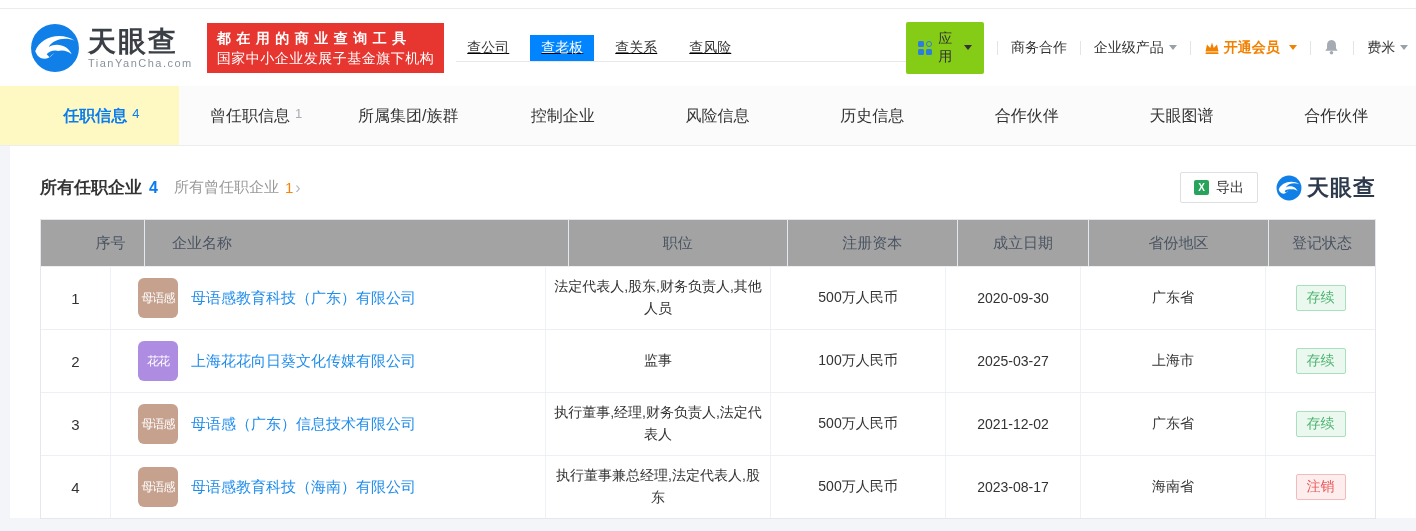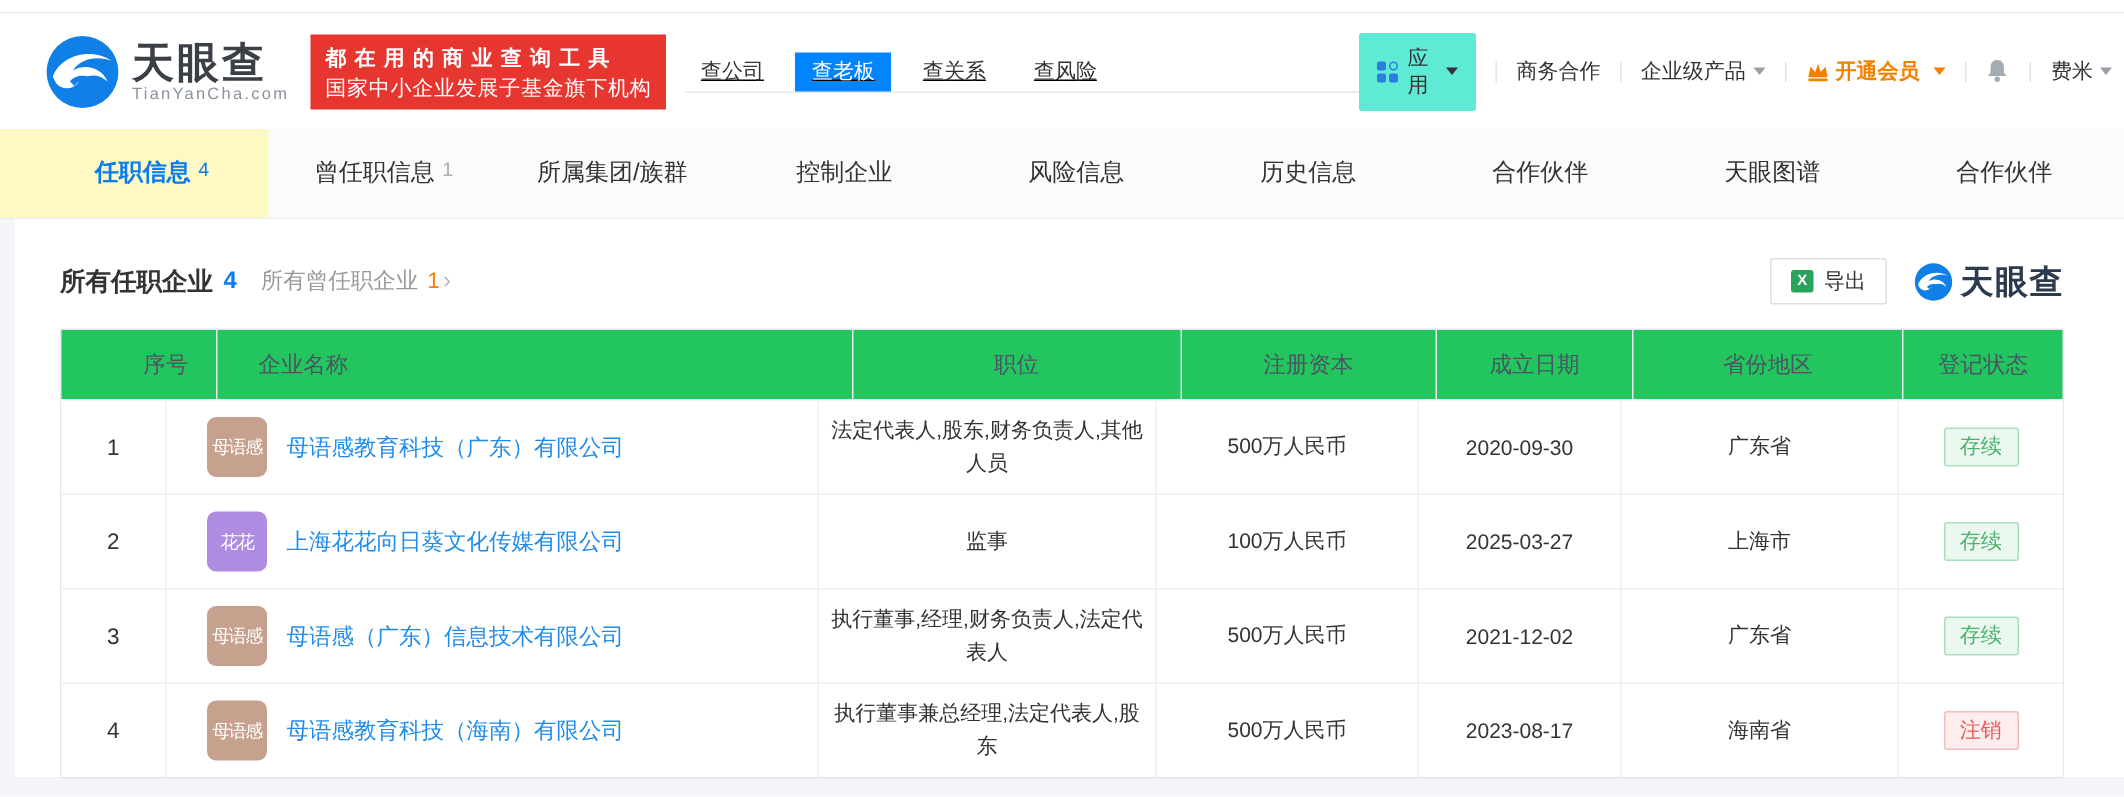--- a/index.html
+++ b/index.html
@@ -26,21 +26,21 @@
   .search-box { position:relative; width:368px; }
   .search-input { width:368px; height:34px; border:1px solid #ccd0d6; border-right:none; outline:none;
                   font-size:14px; color:#333; padding:0 30px 0 11px; font-family:inherit; }
   .clear-icon { position:absolute; right:8px; top:9px; width:16px; height:16px; border-radius:50%;
                 background:#c9ccd2; color:#fff; font-size:11px; line-height:16px; text-align:center; cursor:pointer; }
   .search-btn { width:80px; height:34px; background:#0084ff; color:#fff; border:none; font-size:15px;
                 cursor:pointer; font-family:inherit; }
 
   .hnav { margin-left:auto; display:flex; align-items:center; gap:13px; }
   .vsep { width:1px; height:14px; background:#e2e4e8; }
-  .apps-chip { display:flex; align-items:center; gap:6px; background:#5eead4; padding:8px 12px; border-radius:2px;
+  .apps-chip { display:flex; align-items:center; gap:6px; background:#84cc16; padding:8px 12px; border-radius:2px;
                font-size:14px; color:#333; cursor:pointer; }
   .grid-icon { display:inline-grid; grid-template-columns:6px 6px; grid-template-rows:6px 6px; gap:2px; }
   .grid-icon i { background:#2b7de0; border-radius:1.5px; }
   .grid-icon i.o { background:transparent; border:1.5px solid #2b7de0; border-radius:50%; }
   .hlink { display:flex; align-items:center; font-size:14px; color:#333; cursor:pointer; text-decoration:none; white-space:nowrap; }
   .hlink.vip { color:#f28100; font-weight:bold; gap:4px; }
   .caret { width:0; height:0; border-left:4px solid transparent; border-right:4px solid transparent;
            border-top:5px solid currentColor; display:inline-block; margin-left:5px; }
   .caret.gray { color:#9aa0a8; }
   .bell { cursor:pointer; display:flex; align-items:center; }
@@ -65,21 +65,21 @@
   .export-btn { display:flex; align-items:center; gap:7px; background:#fff; border:1px solid #dcdfe3; border-radius:2px;
                 height:31px; padding:0 13px; font-size:14px; color:#333; cursor:pointer; font-family:inherit; }
   .xls-icon { width:15px; height:15px; background:#28a35b; border-radius:2px; color:#fff; font-size:10px; font-weight:bold;
               line-height:15px; text-align:center; }
   .wm-logo { display:flex; align-items:center; gap:5px; }
   .wm-logo svg { width:26px; height:26px; }
   .wm-logo span { font-size:22px; font-weight:bold; color:#2d3a4e; letter-spacing:1px; }
 
   
   .table { margin-top:16px; border:1px solid #e4e8ee; }
-  .thead { display:flex; background:#22c55e; height:46px; align-items:center;padding-left:36px; }
+  .thead { display:flex; background:#a3a3a3; height:46px; align-items:center;padding-left:36px; }
   .th { font-size:15px; color:#4a5462; text-align:center; border-right:1px solid #e2e9f1; height:100%;
         display:flex; align-items:center; justify-content:center; }
   .th:last-child { border-right:none; }
   .trow { display:flex; border-top:1px solid #eceff3; height:63px; background:#fff; }
   .td { display:flex; align-items:center; justify-content:center; text-align:center; font-size:14px; color:#333;
         border-right:1px solid #eef1f5; padding:0 6px; }
   .td:last-child { border-right:none; }
   .c0 { width:70px; }
   .c1 { width:435px; justify-content:flex-start; text-align:left; padding-left:27px; }
   .c2 { width:225px; }

